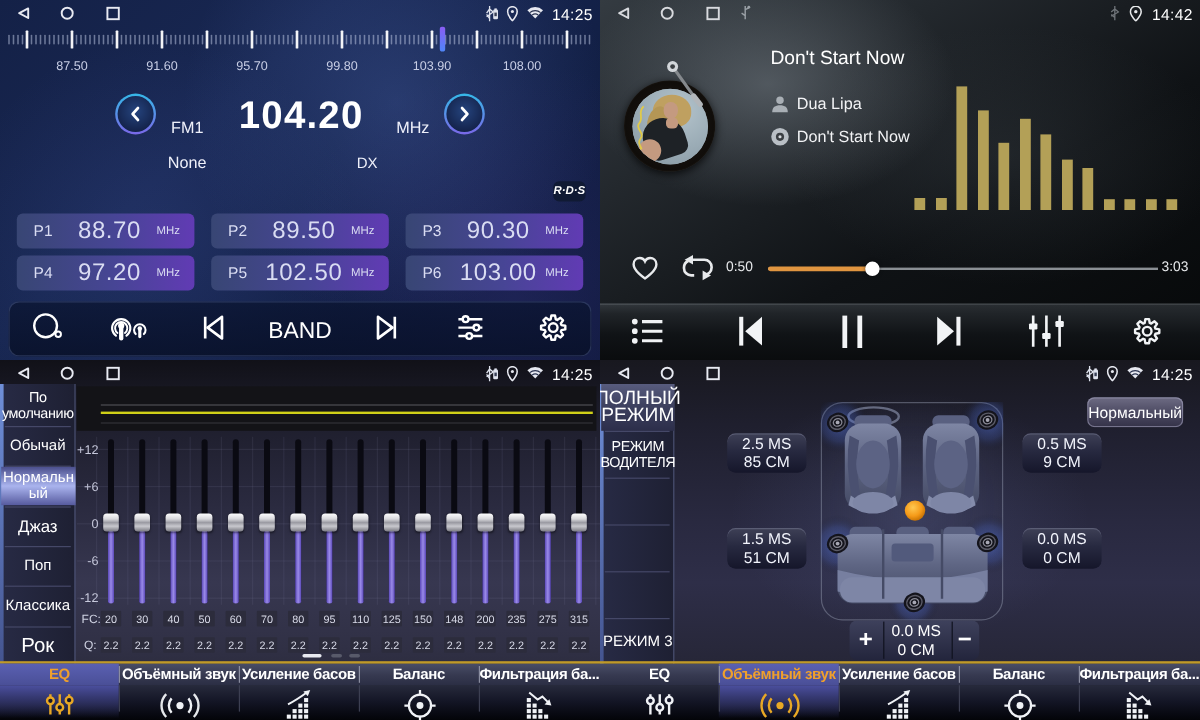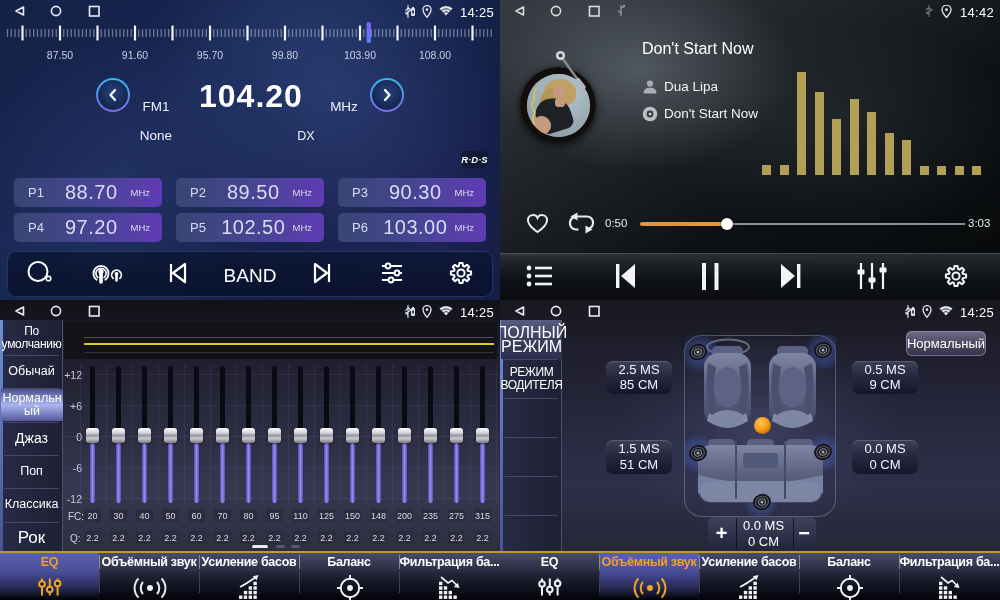--- a/index.html
+++ b/index.html
@@ -710,20 +710,21 @@
           <path d="M0.5 3.5 A9.5 9.5 0 0 1 13.5 3.5 L7 10.5 Z" fill="#e6e8f0"></path>
           <path d="M2.5 5.5 A7 7 0 0 1 11.5 5.5 M4.5 7.5 A4.2 4.2 0 0 1 9.5 7.5" stroke="#2a3350" stroke-width="1" fill="none"></path>
         </svg>
         <span class="time">14:25</span>
       </div>
   <div class="side"></div>
   <div class="abs" style="left:0;top:20px;width:2.5px;height:235px;background:linear-gradient(180deg,#6f8fd8,#44548f)"></div>
 
   <div class="sidebar-item" style="left:1px;top:20px;height:39px;font-size:16px;width:61px;background:linear-gradient(180deg,#585c7e 0%,#3e4160 45%,#2c2e4a 100%)">ПОЛНЫЙ<br>РЕЖИМ</div>
   <div class="sidebar-item" style="left:0;top:59.5px;height:39px;font-size:12px;letter-spacing:-0.4px">РЕЖИМ<br>ВОДИТЕЛЯ</div>
+  <div class="sidebar-item" style="left:0;top:215.5px;height:39px;font-size:12.5px">РЕЖИМ 3</div>
   <div class="abs" style="left:4px;top:59.3px;width:54px;height:1px;background:#454868"></div>
   <div class="abs" style="left:4px;top:98.3px;width:54px;height:1px;background:#454868"></div>
   <div class="abs" style="left:4px;top:137.3px;width:54px;height:1px;background:#454868"></div>
   <div class="abs" style="left:4px;top:176.3px;width:54px;height:1px;background:#454868"></div>
   <div class="abs" style="left:4px;top:215.3px;width:54px;height:1px;background:#454868"></div>
 
   <div class="abs" style="left:406px;top:31px;width:80px;height:25px;background:linear-gradient(180deg,#6e6c84 0%,#4a4860 55%,#343248 100%);border-radius:6px;box-shadow:inset 0 0 0 1px rgba(160,158,185,0.6);color:#fff;font-size:13px;display:flex;align-items:center;justify-content:center">Нормальный</div>
 
   <div class="abs" style="left:184px;top:35px;width:152px;height:182px;border:1.5px solid rgba(150,158,178,0.45);border-radius:18px;background:radial-gradient(circle at 50% 45%,rgba(120,130,170,0.10),rgba(0,0,0,0) 70%)"></div>
   <svg class="abs" style="left:184px;top:35px" width="152" height="182" viewBox="0 0 152 182">

